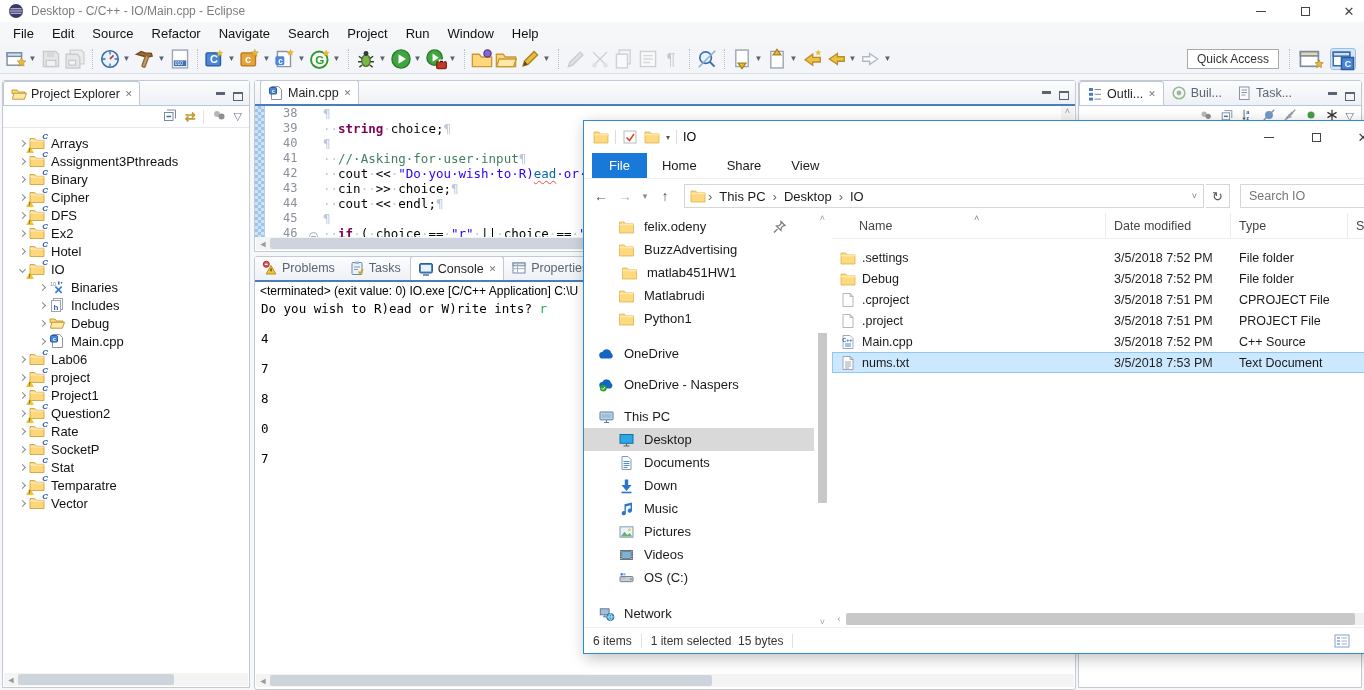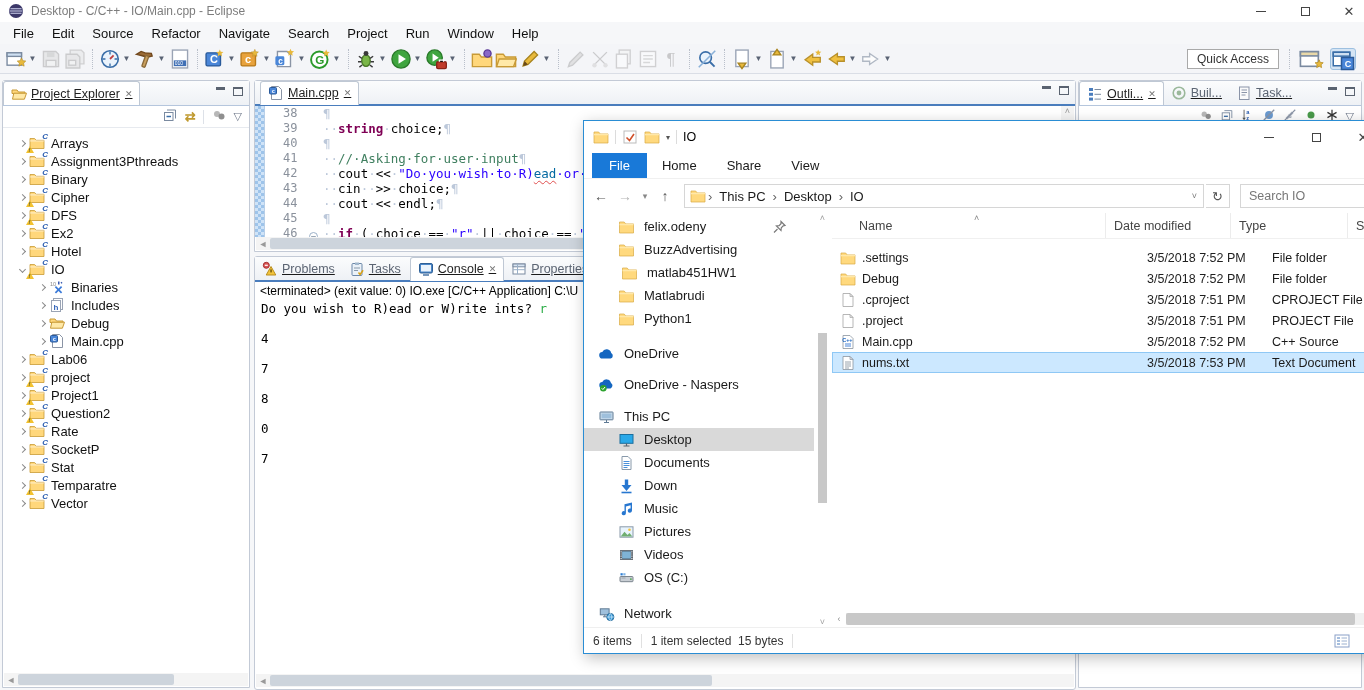--- a/index.html
+++ b/index.html
@@ -25,22 +25,22 @@
   .tbtn.dis { opacity:.45; filter:grayscale(1); }
   .dd { width:9px; color:#596273; font-size:8px; display:flex; align-items:center; justify-content:center; margin-right:2px; }
   .tsep { width:1px; height:20px; border-left:1px dotted #b9bfca; margin:0 5px; }
   .qa-box { border:1px solid #a9a9a9; background:#fff; color:#333; font-size:12px; padding:2px 9px; margin-right:10px; }
   .e-tools .right { margin-left:auto; display:flex; align-items:center; padding-right:8px;text-align:center; }
   .persp { width:26px; height:22px; display:flex; align-items:center; justify-content:center; border-radius:3px; }
   .persp.active { background:#d4e4f4; border:1px solid #9dc0e0; }
 
   
   .panel { position:absolute; background:#fff; border:1px solid #c3cad6; border-radius:3px 3px 0 0; }
-  .tabbar { height:25px; display:flex; align-items:center; background:linear-gradient(#fbfcfd,#eef1f5);
-    border-bottom:2px solid #4a7dbd; position:relative;text-decoration:underline; }
+  .tabbar { height:25px; display:flex; align-items:flex-end; background:linear-gradient(#fbfcfd,#eef1f5);
+    border-bottom:2px solid #4a7dbd; position:relative; }
   .vtab { height:24px; display:flex; align-items:center; gap:4px; padding:0 7px; font-size:12.5px; color:#5c6573; }
   .vtab.active { background:#fff; border:1px solid #bfc8d4; border-bottom:none; border-radius:3px 3px 0 0; color:#1f1f1f; }
   .tab-close { color:#777; font-size:9px; padding-left:1px; }
   .stack-ctl { margin-left:auto; display:flex; gap:8px; padding:0 6px 4px 0; }
   .mini i { display:block; width:9px; height:3px; border:1px solid #5a6370; border-bottom-width:2px; }
   .maxi i { display:block; width:10px; height:9px; border:1px solid #5a6370; border-top-width:2px; }
   .icon-row { height:22px; display:flex; align-items:center; justify-content:flex-end; gap:7px; padding-right:7px;
     background:#fff; border-bottom:1px solid #e7eaef; }
   .small-glyph { color:#6a7486; font-size:11px; }
   .gold { color:#c09a30; font-weight:bold; font-size:13px; }
@@ -118,21 +118,21 @@
   .filepane { position:absolute; left:248px; right:0; top:0; bottom:0; }
   .fhead { position:absolute; left:0; top:0; right:0; height:26px; display:flex; font-size:12.5px; color:#454545; border-bottom:1px solid #f0f0f0; }
   .fh-cell { display:flex; align-items:center; border-right:1px solid #ececec; padding-left:8px; position:relative; }
   .fh-name { width:274px; padding-left:27px; }
   .fh-date { width:125px; } .fh-type { width:117px; } .fh-size { flex:1; border-right:none; }
   .sortmark { position:absolute; top:0; left:142px; color:#888; font-size:9px; }
   .frow { position:absolute; left:0; right:0; height:21px; display:flex; align-items:center; font-size:12.5px; color:#1a1a1a; }
   .frow.sel { background:#cce8ff; outline:1px solid #8fc8f5; outline-offset:-1px; }
   .frow .ic { margin-left:8px; margin-right:6px; width:16px; }
   .fc-name { width:244px; white-space:nowrap; overflow:hidden; }
-  .fc-date { width:125px; padding-left:8px; color:#1f1f1f;margin-left:33px; }
+  .fc-date { width:125px; padding-left:8px; color:#1f1f1f; }
   .fc-type { width:117px; padding-left:8px; }
   .f-hscroll { position:absolute; left:0; right:6px; bottom:3px; height:14px; display:flex; align-items:center; }
   .f-hscroll .hs-track { height:12px; background:#f0f0f0; }
   .f-hscroll .hs-thumb { top:0; height:12px; background:#c8c8c8; }
   .x-status { position:absolute; left:0; right:0; bottom:0; height:26px; border-top:1px solid #efefef;
     display:flex; align-items:center; font-size:12px; color:#333; padding-left:9px; gap:9px; }
   .st-div { width:1px; height:14px; background:#e0e0e0; }
   .st-right { margin-left:auto; margin-right:32px; }
 </style>
 </head>

